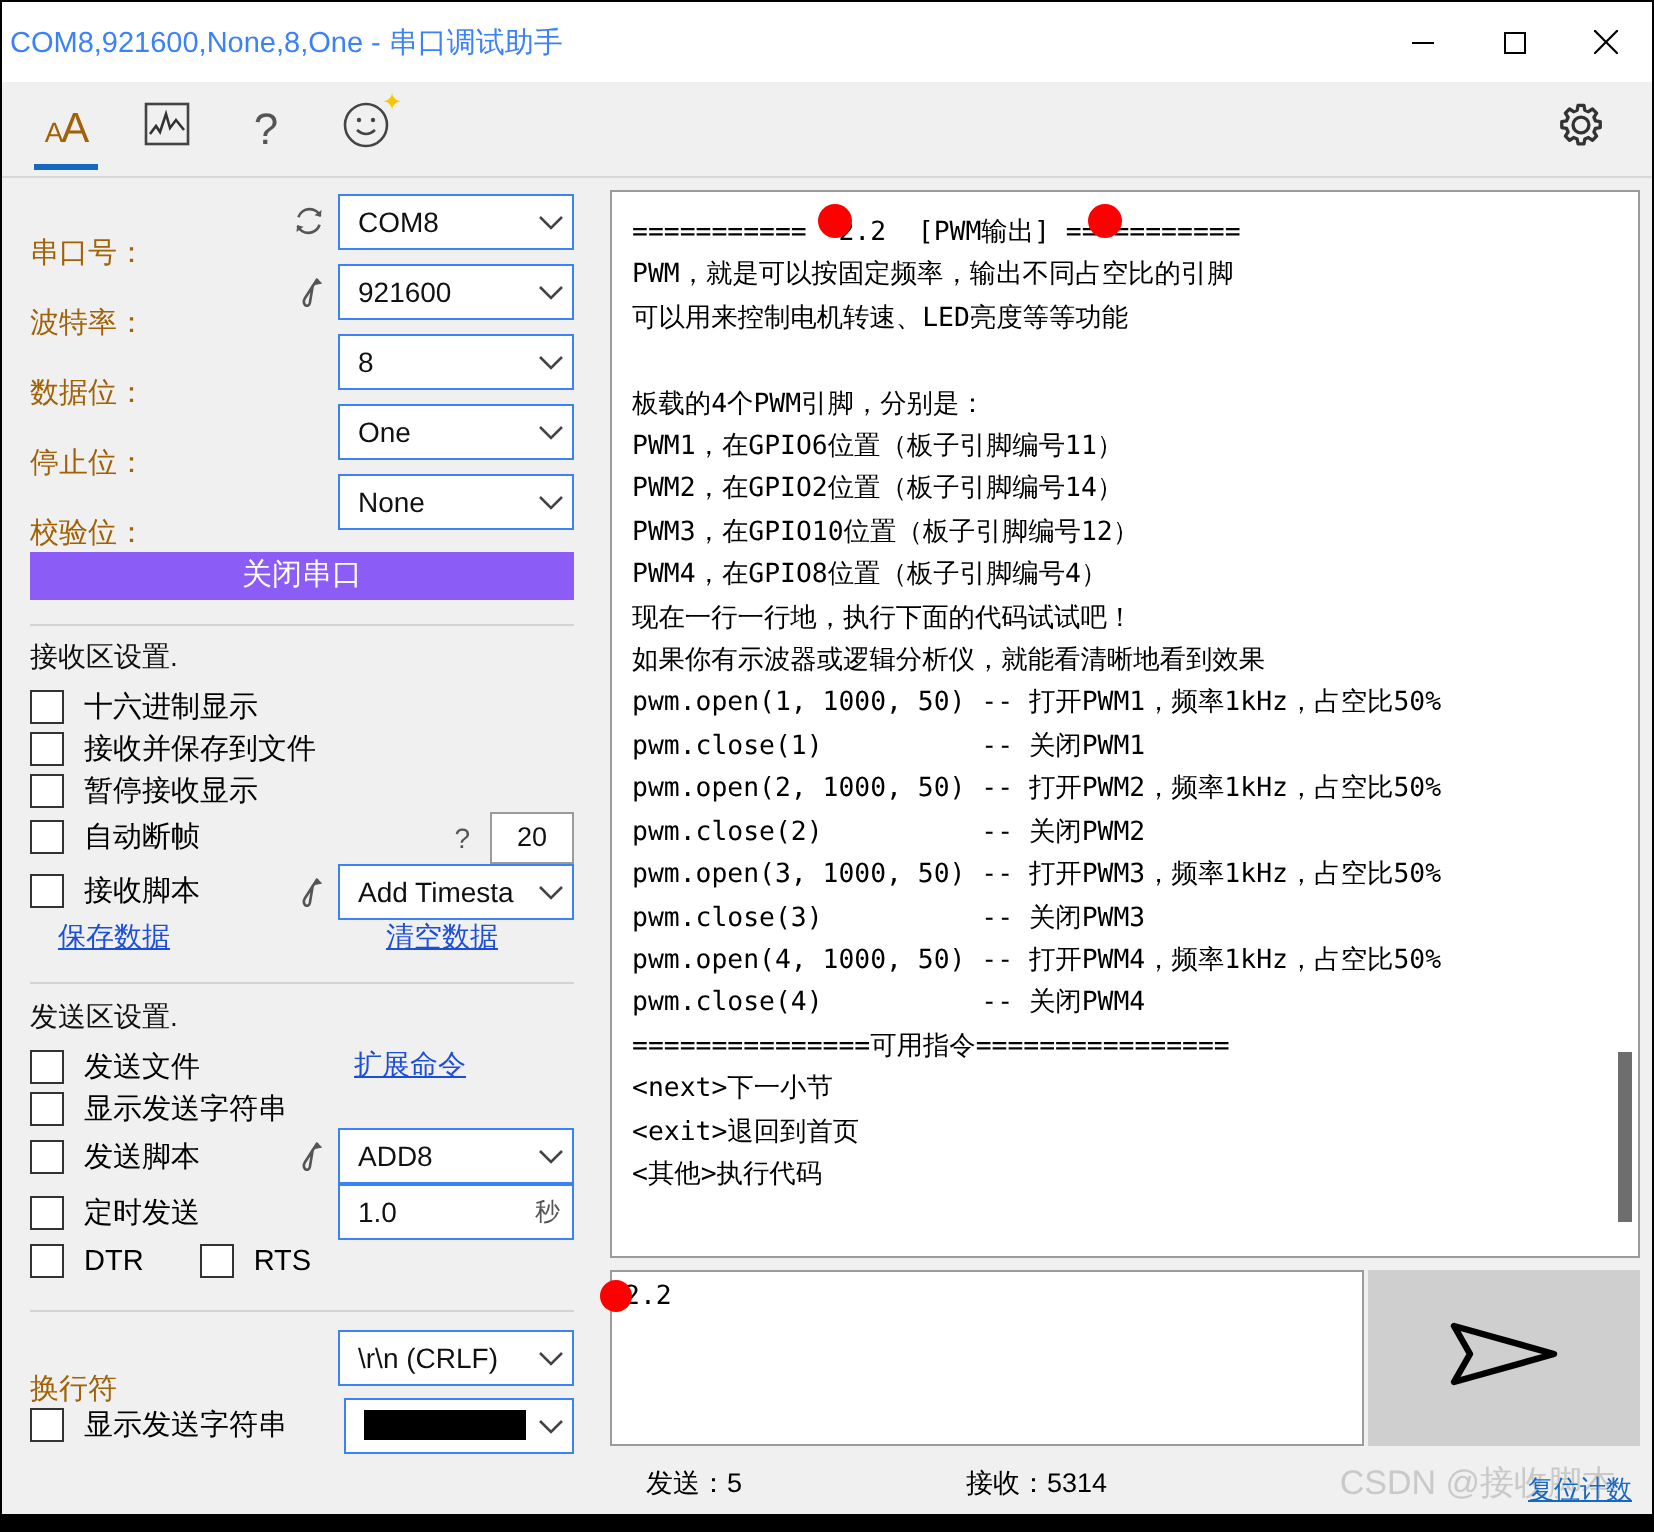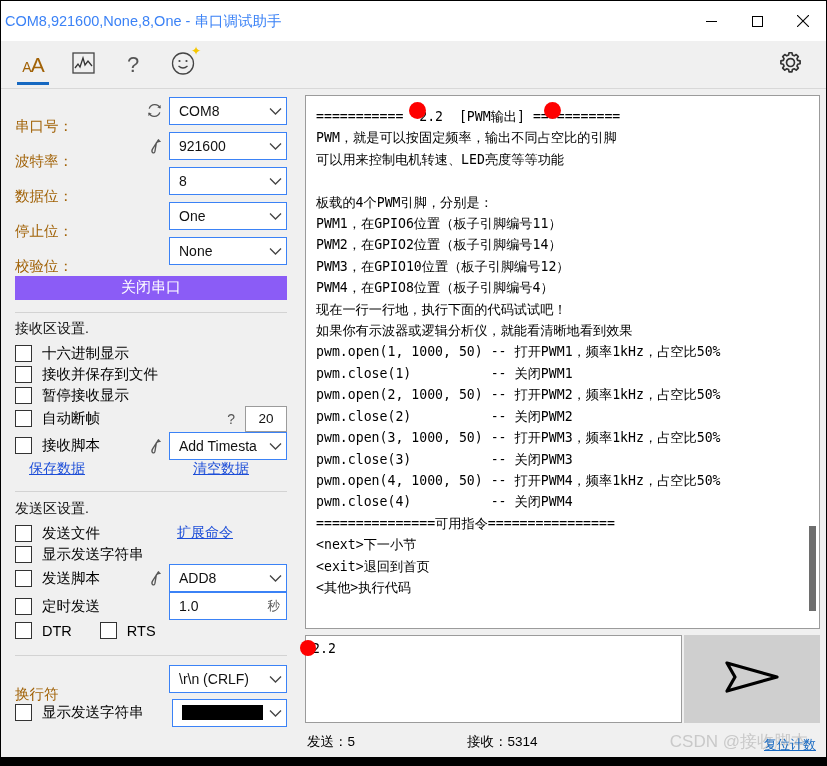--- a/index.html
+++ b/index.html
@@ -192,21 +192,21 @@
     flex: 0 0 136px; margin-left: 2px;
     background: #cfcfcf; border: 1px solid #cfcfcf;
     display: flex; align-items: center; justify-content: center;
   }
 
   
   .status {
     flex: 0 0 30px; height: 30px;
     display: flex; align-items: center;
     position: relative;
-    padding: 0 8px 0 0;
+    padding: 0 8px 0 16px;
   }
   .st-send { margin-left: 306px; font-size: 13.5px; color: #000; }
   .st-recv { margin-left: 112px; font-size: 13.5px; color: #000; }
   .st-reset {
     position: absolute; right: 10px; bottom: 3px;
     color: #1668c1; font-size: 13px; text-decoration: underline;
     z-index: 3;
   }
   .watermark {
     position: absolute; right: 18px; bottom: 4px;

